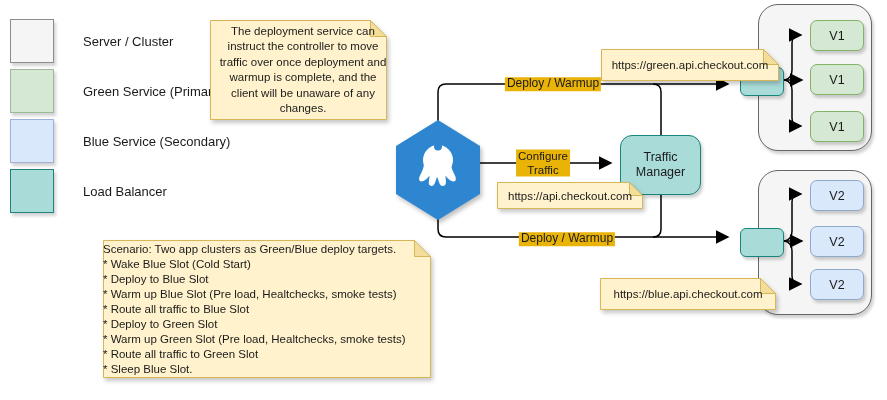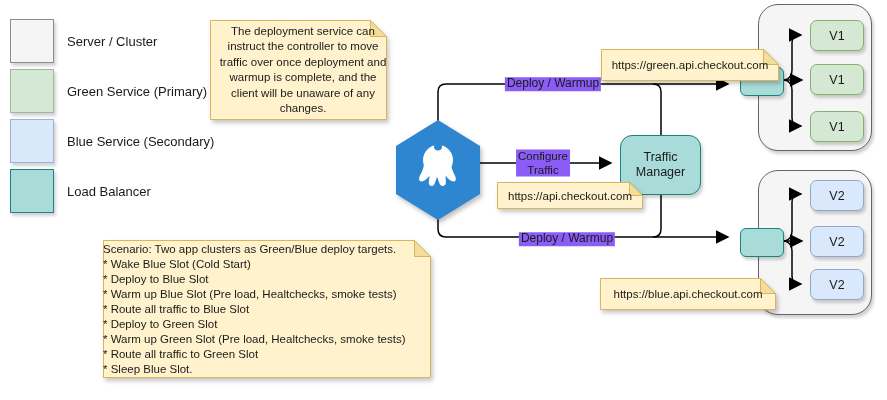--- a/index.html
+++ b/index.html
@@ -1,20 +1,20 @@
 <!DOCTYPE html>
 <html><head>
 <meta charset="utf-8">
 <style>
   html,body{margin:0;padding:0;background:#fff;}
   #canvas{position:relative;width:887px;height:400px;background:#ffffff;overflow:hidden;
           font-family:"Liberation Sans", sans-serif;color:#1a1a1a;}
 
   
-  .legend-item{position:absolute;left:10px;display:flex;align-items:center;gap:13px;text-align:center;}
+  .legend-item{position:absolute;left:10px;display:flex;align-items:center;gap:29px;text-align:center;}
   .swatch{width:42px;height:42px;border:1px solid #8c8c8c;box-shadow:2px 3px 3px rgba(0,0,0,.18);}
   .sw-gray{background:#F5F5F5;border-color:#8c8c8c;}
   .sw-green{background:#D5E8D4;border-color:#9cba9b;}
   .sw-blue{background:#DAE8FC;border-color:#9db2d6;}
   .sw-teal{background:#A9DCD9;border-color:#1e837b;}
   .legend-label{font-size:13px;}
 
   
   .note{position:absolute;}
   .note svg{position:absolute;left:0;top:0;filter:drop-shadow(2px 3px 2px rgba(0,0,0,.22));}
@@ -36,21 +36,21 @@
       border:1.5px solid #17857C;border-radius:6px;z-index:3;box-shadow:2px 3px 3px rgba(0,0,0,.18);}
   .tm{position:absolute;left:620px;top:135px;width:79px;height:58px;background:#A9DCD9;
       border:1.5px solid #17857C;border-radius:12px;z-index:3;display:flex;align-items:center;
       justify-content:center;text-align:center;font-size:12.5px;line-height:15px;
       box-shadow:2px 3px 3px rgba(0,0,0,.18);}
 
   #connectors{position:absolute;left:0;top:0;z-index:2;pointer-events:none;}
   #hexagon{position:absolute;left:395px;top:119px;z-index:3;
            filter:drop-shadow(2px 3px 2px rgba(0,0,0,.25));}
 
-  .edge-label{position:absolute;transform:translate(-50%,-50%);background:#8b5cf6;
+  .edge-label{position:absolute;transform:translate(-50%,-50%);background:#eab308;
               font-size:12px;line-height:13.5px;padding:0 2px;text-align:center;z-index:4;}
 </style>
 </head>
 <body>
 
 <div id="canvas">
 
   <div class="legend-item" style="top:19px;">
     <div class="swatch sw-gray"></div>
     <div class="legend-label">Server / Cluster</div>

